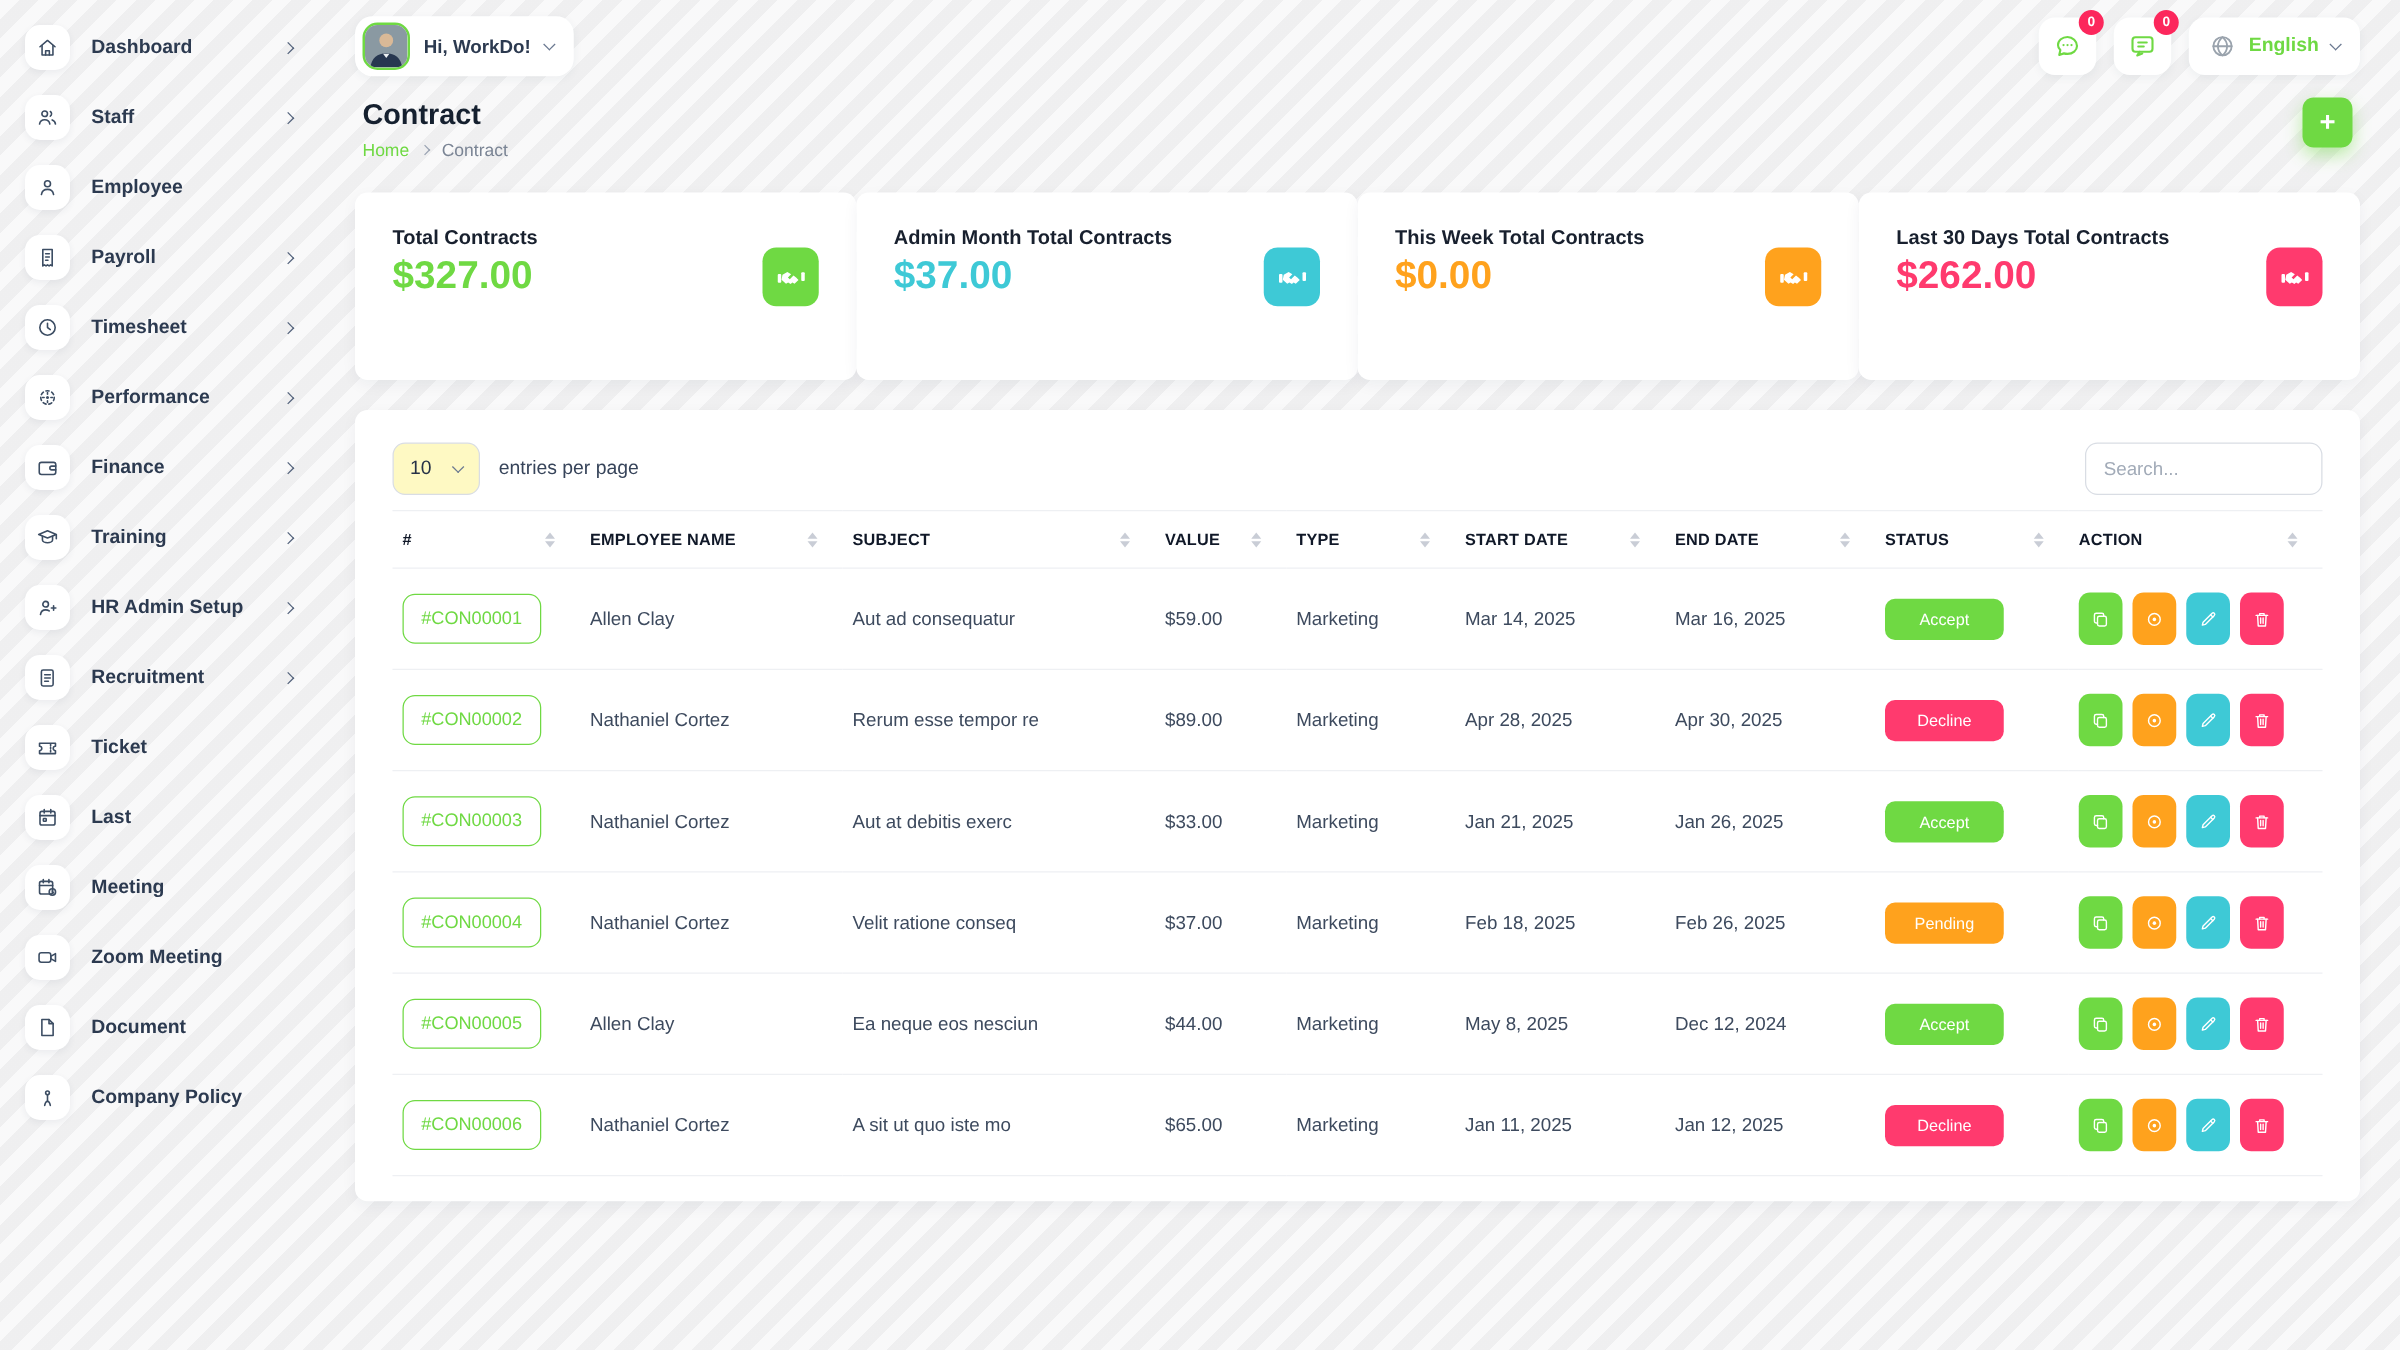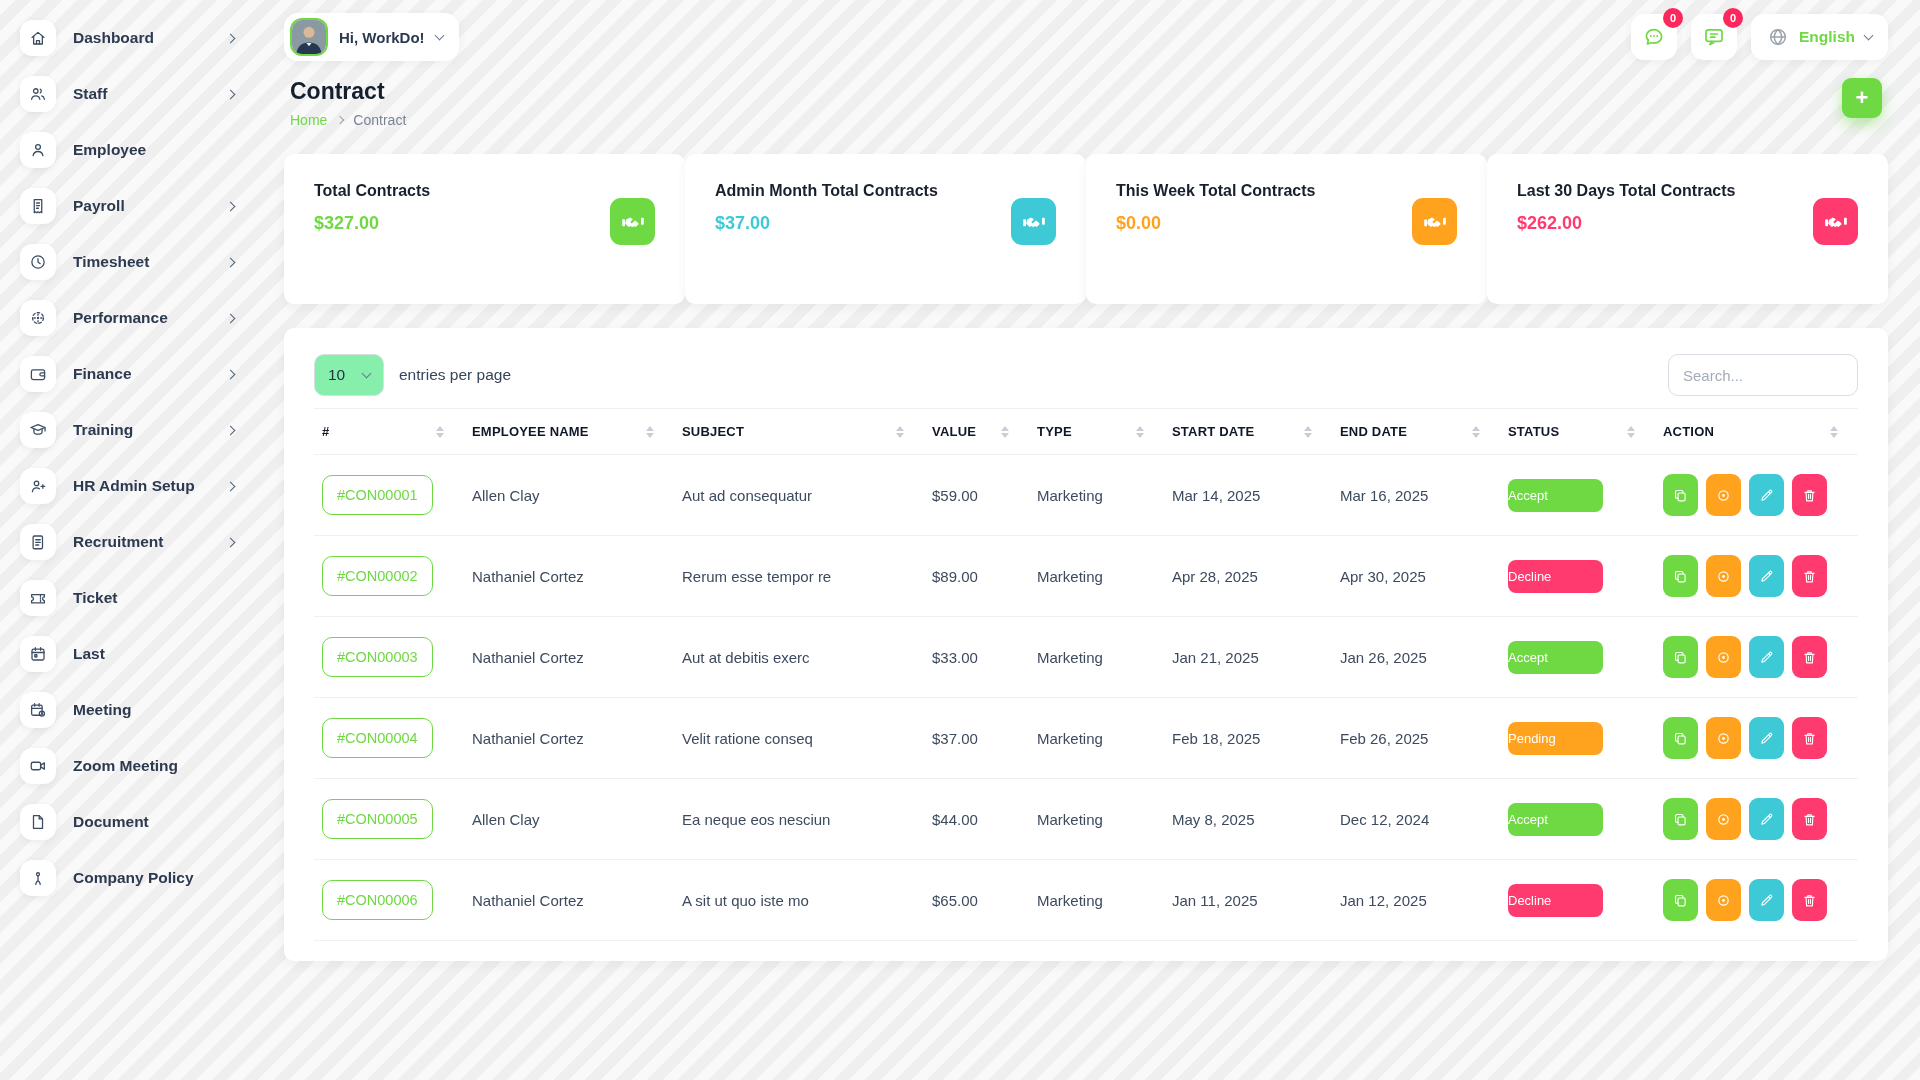--- a/index.html
+++ b/index.html
@@ -50,44 +50,44 @@
   .breadcrumb { display:flex; align-items:center; gap:10px; margin-top:7px; font-size:14px; }
   .bc-home { color:#6fd943; cursor:pointer; }
   .bc-sep { display:inline-block; width:6px; height:6px; border-right:1.6px solid #9aa3b2; border-bottom:1.6px solid #9aa3b2; transform:rotate(-45deg); }
   .bc-cur { color:#7a8494; }
   .add-btn { width:40px; height:40px; border:none; border-radius:9px; background:#6fd943; color:#fff; font-size:22px; font-weight:600; line-height:1; display:flex; align-items:center; justify-content:center; box-shadow:0 6px 14px rgba(111,217,67,.45); cursor:pointer; }
 
   
   .stats { display:grid; grid-template-columns:repeat(4,1fr); margin-top:26px; }
   .stat-card { background:#fff; border-radius:10px; padding:28px 30px; position:relative; height:150px; box-shadow:0 4px 12px rgba(25,42,70,.05); }
   .stat-label { font-size:16px; font-weight:700; color:#18202e; }
-  .stat-value { font-size:18px; font-weight:700; margin-top:13px; }
+  .stat-value { font-size:31px; font-weight:700; margin-top:2px; }
   .stat-icon { position:absolute; right:30px; top:44px; width:45px; height:47px; border-radius:11px; display:flex; align-items:center; justify-content:center; color:#fff; }
 
   
   .table-card { background:#fff; border-radius:10px; margin-top:24px; padding:26px 30px 20px; box-shadow:0 4px 12px rgba(25,42,70,.05); }
   .controls { display:flex; justify-content:space-between; align-items:center; margin-bottom:12px; }
   .entries { display:flex; align-items:center; gap:15px; font-size:15.5px; color:#37445a; }
-  .select { width:70px; height:42px; border:1px solid #d9dde4; border-radius:10px; display:flex; align-items:center; justify-content:space-between; padding:0 13px; font-size:15.5px; color:#273247; cursor:pointer; background:#86efac; }
+  .select { width:70px; height:42px; border:1px solid #d9dde4; border-radius:10px; display:flex; align-items:center; justify-content:space-between; padding:0 13px; font-size:15.5px; color:#273247; cursor:pointer; background:#fef9c3; }
   .search { width:190px; height:42px; border:1px solid #d9dde4; border-radius:10px; padding:0 14px; font-size:15px; color:#333; outline:none; font-family:"Liberation Sans",sans-serif; }
   .search::placeholder { color:#a2abb8; }
 
   table { width:100%; border-collapse:collapse; margin-top:6px; }
   th { text-align:left; padding:15px 8px; border-top:1px solid #eef0f3; border-bottom:1px solid #eef0f3; }
   .th-inner { display:flex; align-items:center; justify-content:space-between; padding-right:12px; font-size:13px; font-weight:700; color:#101828; letter-spacing:.2px; }
   .sort { display:inline-flex; flex-direction:column; gap:2px; margin-left:12px; }
   .sort i { width:0; height:0; border-left:4px solid transparent; border-right:4px solid transparent; }
   .sort .up { border-bottom:5px solid #c9cdd6; }
   .sort .dn { border-top:5px solid #c9cdd6; }
   td { padding:19px 8px; font-size:15px; color:#3d4a5e; border-bottom:1px solid #eef0f3; }
   th:nth-child(1){width:150px} th:nth-child(2){width:210px} th:nth-child(3){width:250px}
   th:nth-child(4){width:105px} th:nth-child(5){width:135px} th:nth-child(6){width:168px}
   th:nth-child(7){width:168px} th:nth-child(8){width:155px}
   .id-badge { display:inline-block; min-width:100px; text-align:center; border:1px solid #6fd943; color:#6fd943; border-radius:10px; padding:11px 14px; font-size:14.5px; background:#fff; cursor:pointer; }
-  .status-badge { display:inline-block; min-width:95px; padding:9px 0; border-radius:8px; color:#fff; font-size:13px; font-weight:500; cursor:pointer; }
+  .status-badge { display:inline-block; min-width:95px; text-align:center; padding:9px 0; border-radius:8px; color:#fff; font-size:13px; font-weight:500; cursor:pointer; }
   .actions { display:flex; gap:8px; }
   .action-btn { width:35px; height:42px; border:none; border-radius:9px; display:flex; align-items:center; justify-content:center; color:#fff; cursor:pointer; }
   .table-footer { margin-top:18px; font-size:15px; color:#2f3b4e; }
 </style>
 </head>
 <body>
 
 <div class="app">
 
   <aside class="sidebar">

